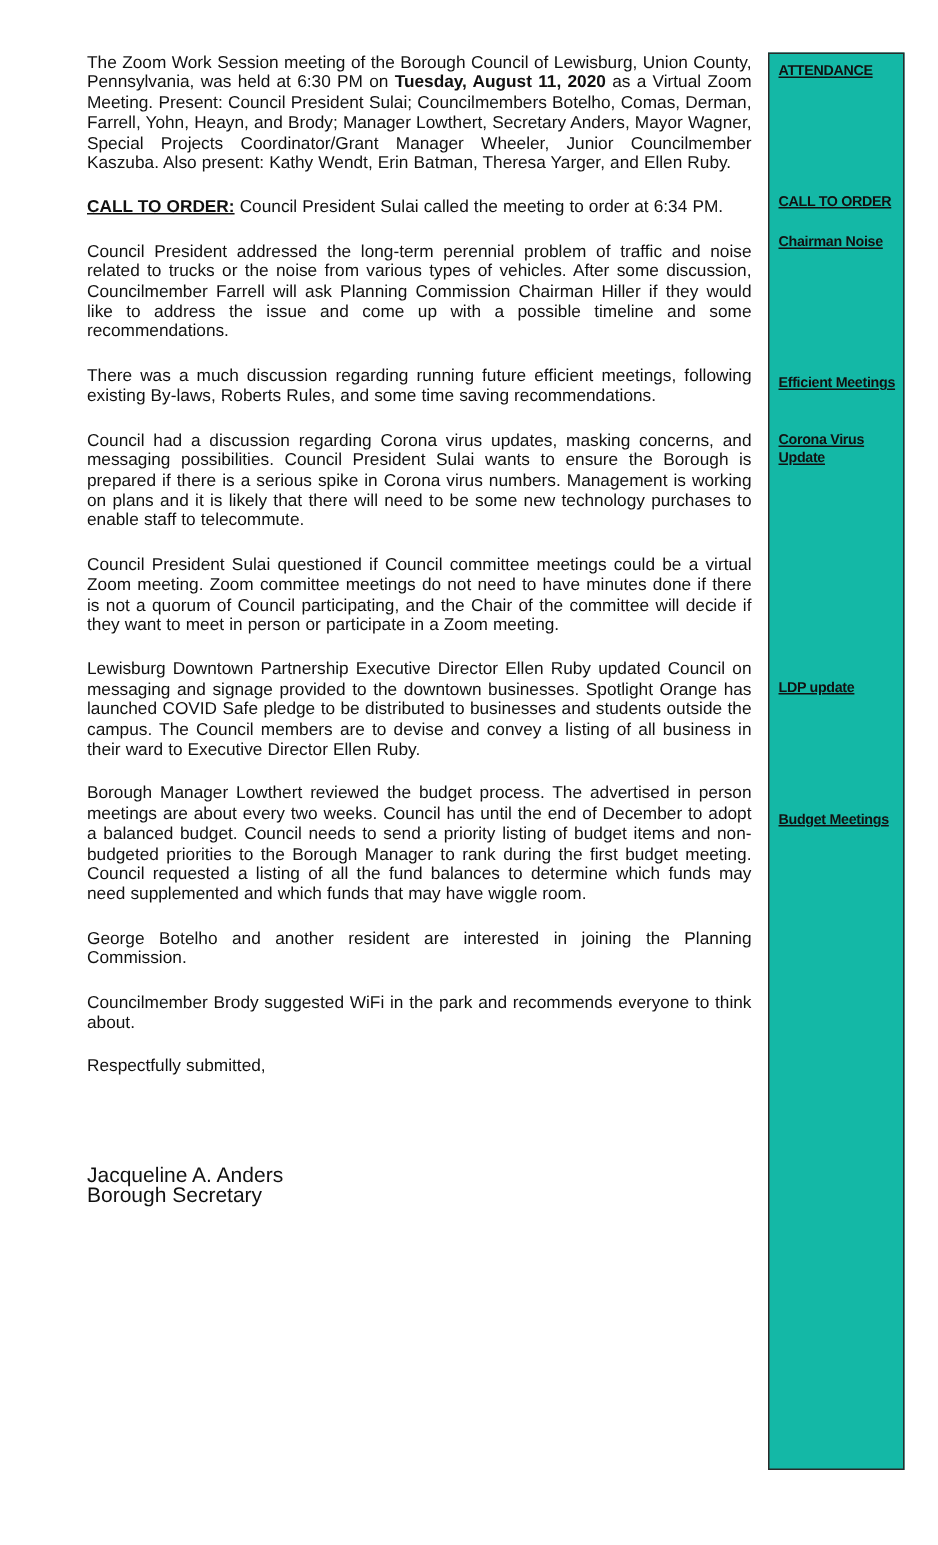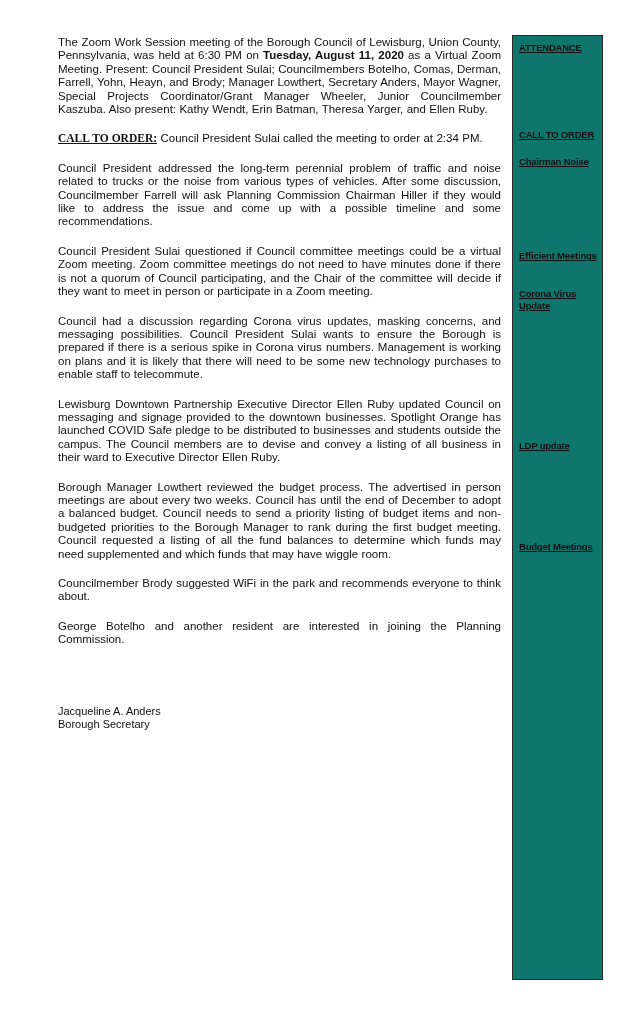--- a/index.html
+++ b/index.html
@@ -24,34 +24,34 @@
   .body-text p {
     margin: 0 0 16px 0;
     font-size: 11.5px;
     line-height: 13.4px;
     text-align: justify;
     letter-spacing: 0;
     word-spacing: 0.2px;
   }
   .body-text p.no-justify { text-align: left; }
   strong { font-weight: bold; }
-  .u { text-decoration: underline; font-family: Liberation Serif, serif; }
+  .u { text-decoration: underline; }
   .closing { margin-bottom: 0 !important; }
   .signature {
     margin-top: 58px;
-    font-size: 11px;
+    font-size: 14px;
     line-height: 13.4px;
   }
   .margin-box {
     position: absolute;
     left: 512px; top: 35px;
     width: 91px; height: 945px;
     border: 1.5px solid #2a2a2a;
     box-sizing: border-box;
-    background: #0f766e;
+    background: #14b8a6;
   }
   .margin-label {
     position: absolute;
     left: 6px;
     width: 82px;
     font-size: 9.5px;
     font-weight: bold;
     line-height: 11.5px;
     letter-spacing: -0.2px;
     text-decoration: underline;
@@ -60,41 +60,43 @@
 </style>
 </head>
 <body>
 
 <div class="page">
 
   <div class="body-text">
 
     <p><span>The Zoom Work Session meeting of the Borough Council of Lewisburg, Union County, Pennsylvania, was held at 6:30 PM on </span><strong>Tuesday, August 11, 2020</strong><span> as a Virtual Zoom Meeting. Present: Council President Sulai; Councilmembers Botelho, Comas, Derman, Farrell, Yohn, Heayn, and Brody; Manager Lowthert, Secretary Anders, Mayor Wagner, Special Projects Coordinator/Grant Manager Wheeler, Junior Councilmember Kaszuba. Also present:  Kathy Wendt, Erin Batman, Theresa Yarger, and Ellen Ruby.</span></p>
 
-    <p><strong class="u">CALL TO ORDER:</strong><span> Council President Sulai called the meeting to order at 2:34 PM.</span></p>
+    <p><strong class="u">CALL TO ORDER:</strong><span> Council President Sulai called the meeting to order at 6:34 PM.</span></p>
 
     <p>Council President addressed the long-term perennial problem of traffic and noise related to trucks or the noise from various types of vehicles.  After some discussion, Councilmember Farrell will ask Planning Commission Chairman Hiller if they would like to address the issue and come up with a possible timeline and some recommendations.</p>
+    <p>There was a much discussion regarding running future efficient meetings, following existing By-laws, Roberts Rules, and some time saving recommendations.</p>
+    <p>Council had a discussion regarding Corona virus updates, masking concerns, and messaging possibilities.  Council President Sulai wants to ensure the Borough is prepared if there is a serious spike in Corona virus numbers.  Management is working on plans and it is likely that there will need to be some new technology purchases to enable staff to telecommute.</p>
     <p>Council President Sulai questioned if Council committee meetings could be a virtual Zoom meeting.  Zoom committee meetings do not need to have minutes done if there is not a quorum of Council participating, and the Chair of the committee will decide if they want to meet in person or participate in a Zoom meeting.</p>
-    <p>Council had a discussion regarding Corona virus updates, masking concerns, and messaging possibilities.  Council President Sulai wants to ensure the Borough is prepared if there is a serious spike in Corona virus numbers.  Management is working on plans and it is likely that there will need to be some new technology purchases to enable staff to telecommute.</p>
     <p>Lewisburg Downtown Partnership Executive Director Ellen Ruby updated Council on messaging and signage provided to the downtown businesses.  Spotlight Orange has launched COVID Safe pledge to be distributed to businesses and students outside the campus.  The Council members are to devise and convey a listing of all business in their ward to Executive Director Ellen Ruby.</p>
     <p>Borough Manager Lowthert reviewed the budget process.  The advertised in person meetings are about every two weeks.  Council has until the end of December to adopt a balanced budget.  Council needs to send a priority listing of budget items and non-budgeted priorities to the Borough Manager to rank during the first budget meeting. Council requested a listing of all the fund balances to determine which funds may need supplemented and which funds that may have wiggle room.</p>
+    <p>George Botelho and another resident are interested in joining the Planning Commission.</p>
     <p>Councilmember Brody suggested WiFi in the park and recommends everyone to think about.</p>
-    <p>George Botelho and another resident are interested in joining the Planning Commission.</p>
 
+    <p class="no-justify closing">Respectfully submitted,</p>
 
     <div class="signature">
       <div>Jacqueline A. Anders</div>
       <div>Borough Secretary</div>
     </div>
 
   </div>
 
   <div class="margin-box">
     <div class="margin-label" style="top:6px">ATTENDANCE</div>
     <div class="margin-label" style="top:93px">CALL TO ORDER</div>
     <div class="margin-label" style="top:120px">Chairman Noise</div>
     <div class="margin-label" style="top:214px">Efficient Meetings</div>
     <div class="margin-label" style="top:252px">Corona Virus Update</div>
-    <div class="margin-label" style="top:404px">LDP update</div>
+    <div class="margin-label" style="top:417px">LDP update</div>
     <div class="margin-label" style="top:505px">Budget Meetings</div>
   </div>
 
 </div>
 
 </body></html>

